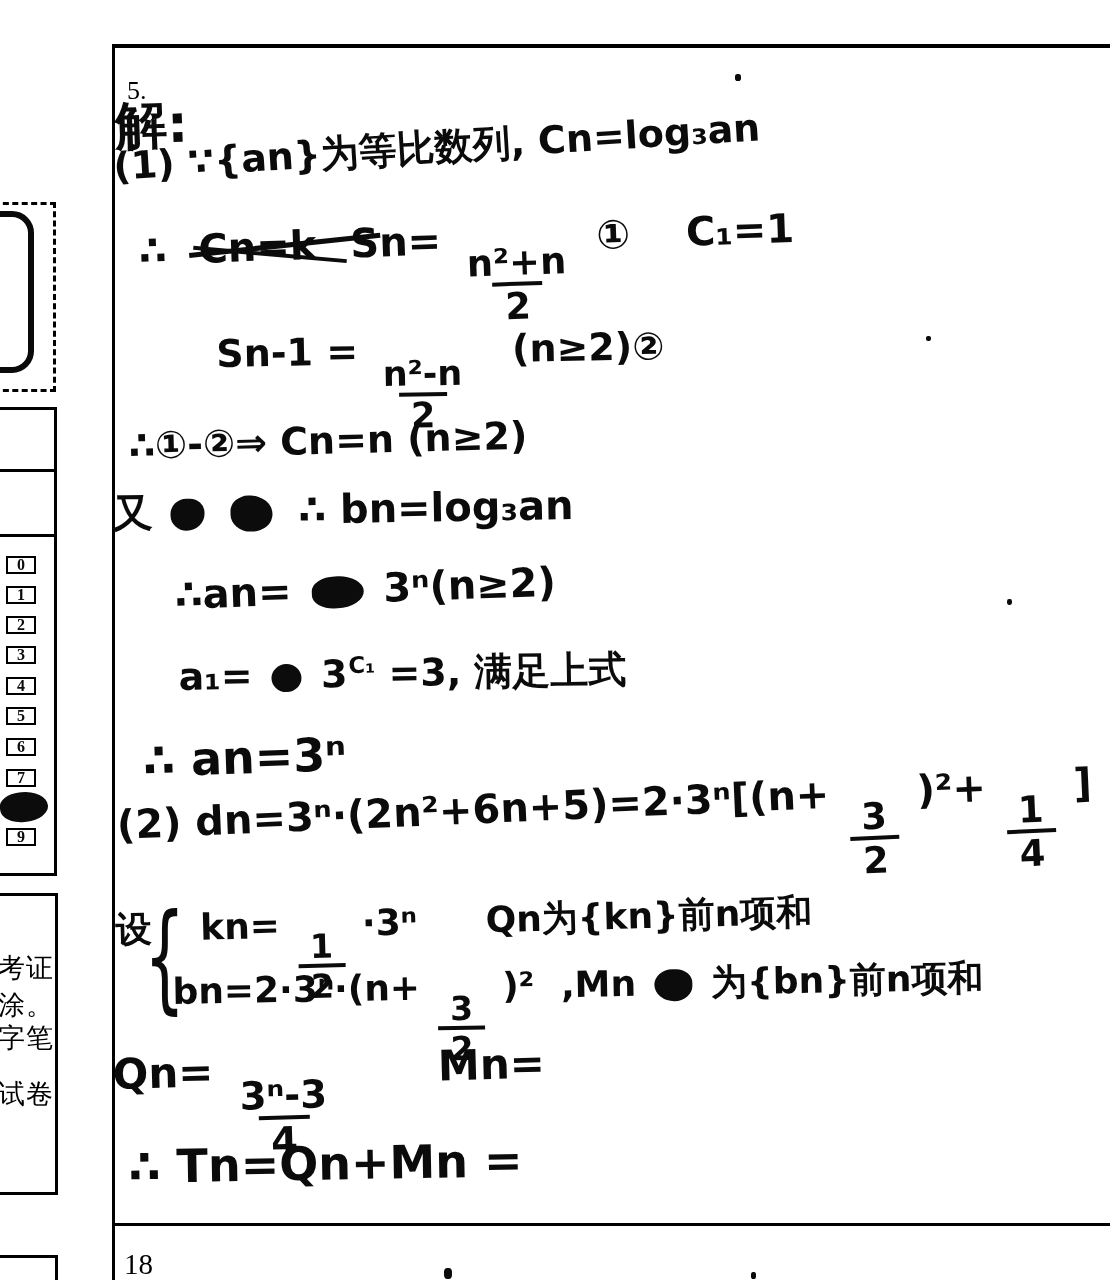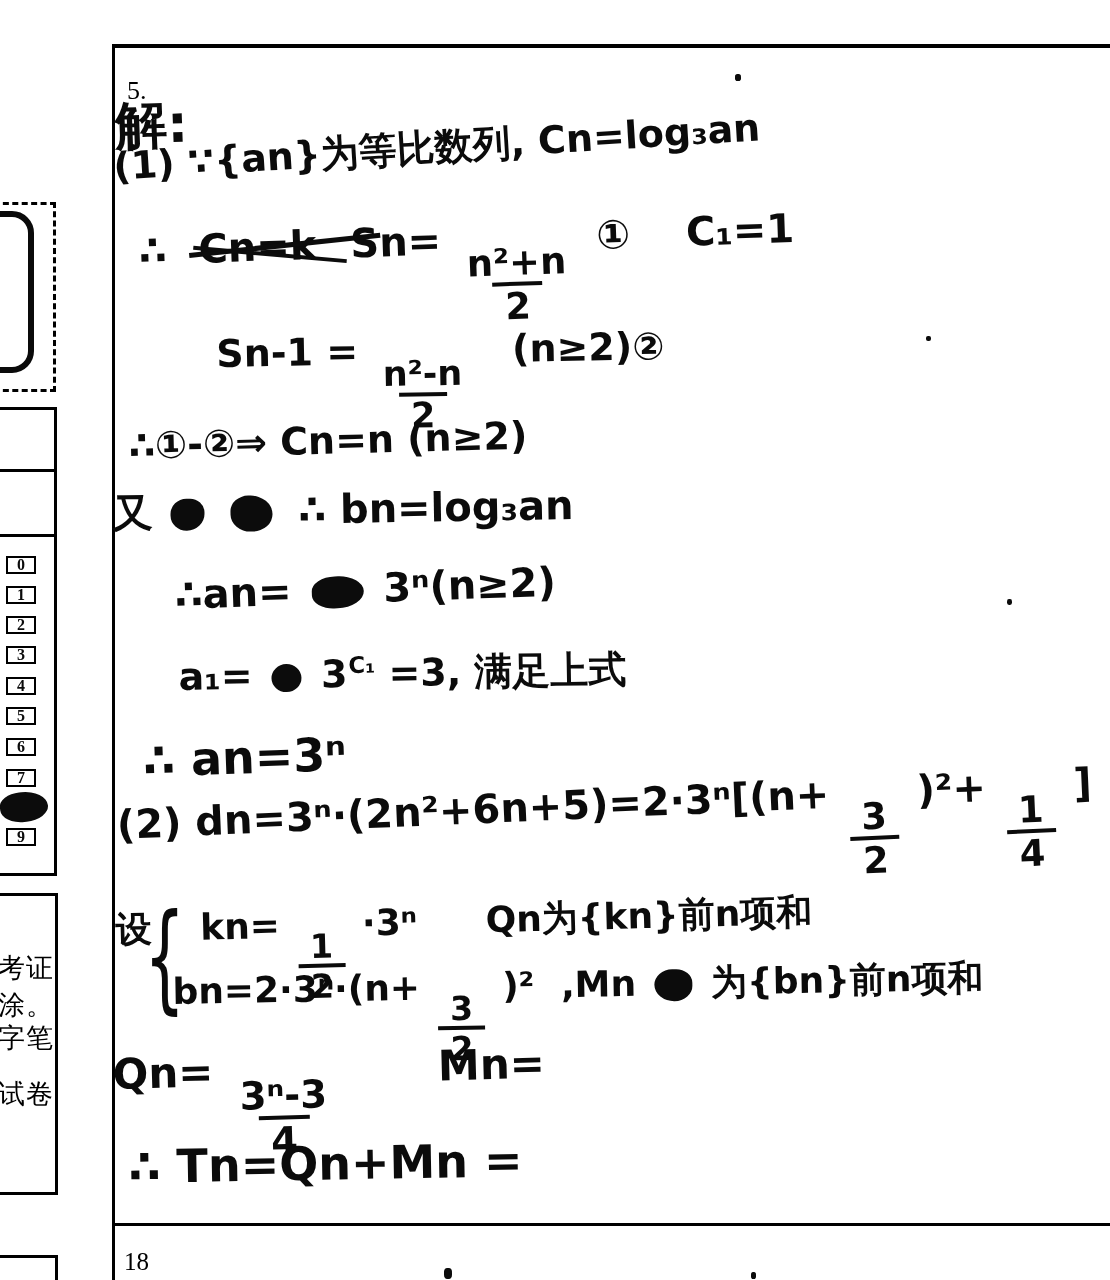--- a/index.html
+++ b/index.html
@@ -71,21 +71,21 @@
   <div class="cn-line" style="top:987px">涂。</div>
   <div class="cn-line" style="top:1020px">字笔</div>
   <div class="cn-line" style="top:1076px">试卷</div>
 
   <div class="bl-box"></div>
 
   <div class="main-box"></div>
   <div class="left-border-ext"></div>
 
   <div class="print-label" style="left:127px;top:76px;font-size:26px;">5.</div>
-  <div class="print-label" style="left:124px;top:1248px;font-size:25px;">18</div>
+  <div class="print-label" style="left:124px;top:1248px;font-size:29px;">18</div>
 
   <div class="hw" style="left:114px;top:92px;font-size:52px;transform:rotate(-2deg);">解:</div>
 
   <div class="hw" style="left:112px;top:142px;font-size:38px;transform:rotate(-3.5deg);">(1) ∵{an}为等比数列, Cn=log₃an</div>
 
   <div class="hw" style="left:138px;top:228px;font-size:40px;transform:rotate(-2deg);">
     <span>∴</span>
     <span class="crossed" style="margin-left:14px;">Cn=k</span>
     <span style="margin-left:16px;">Sn=</span>
     <span class="frac">

